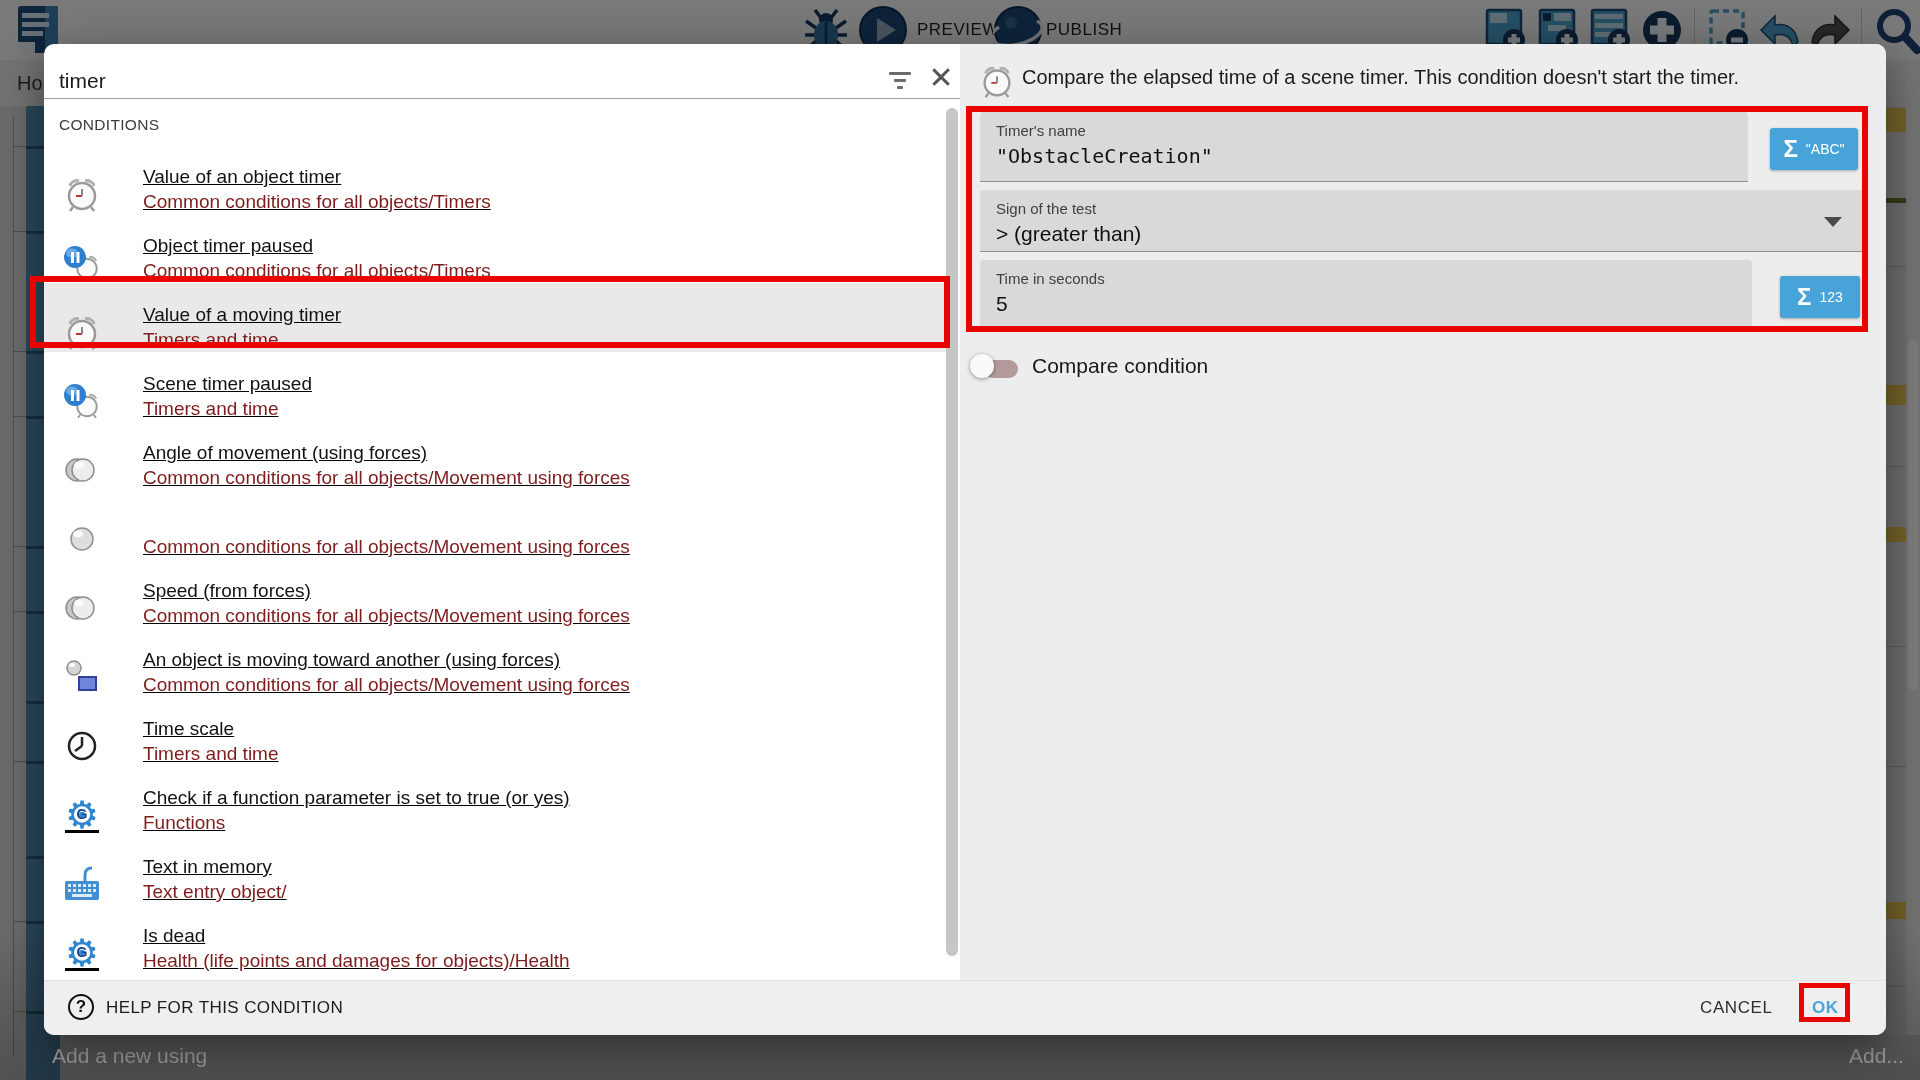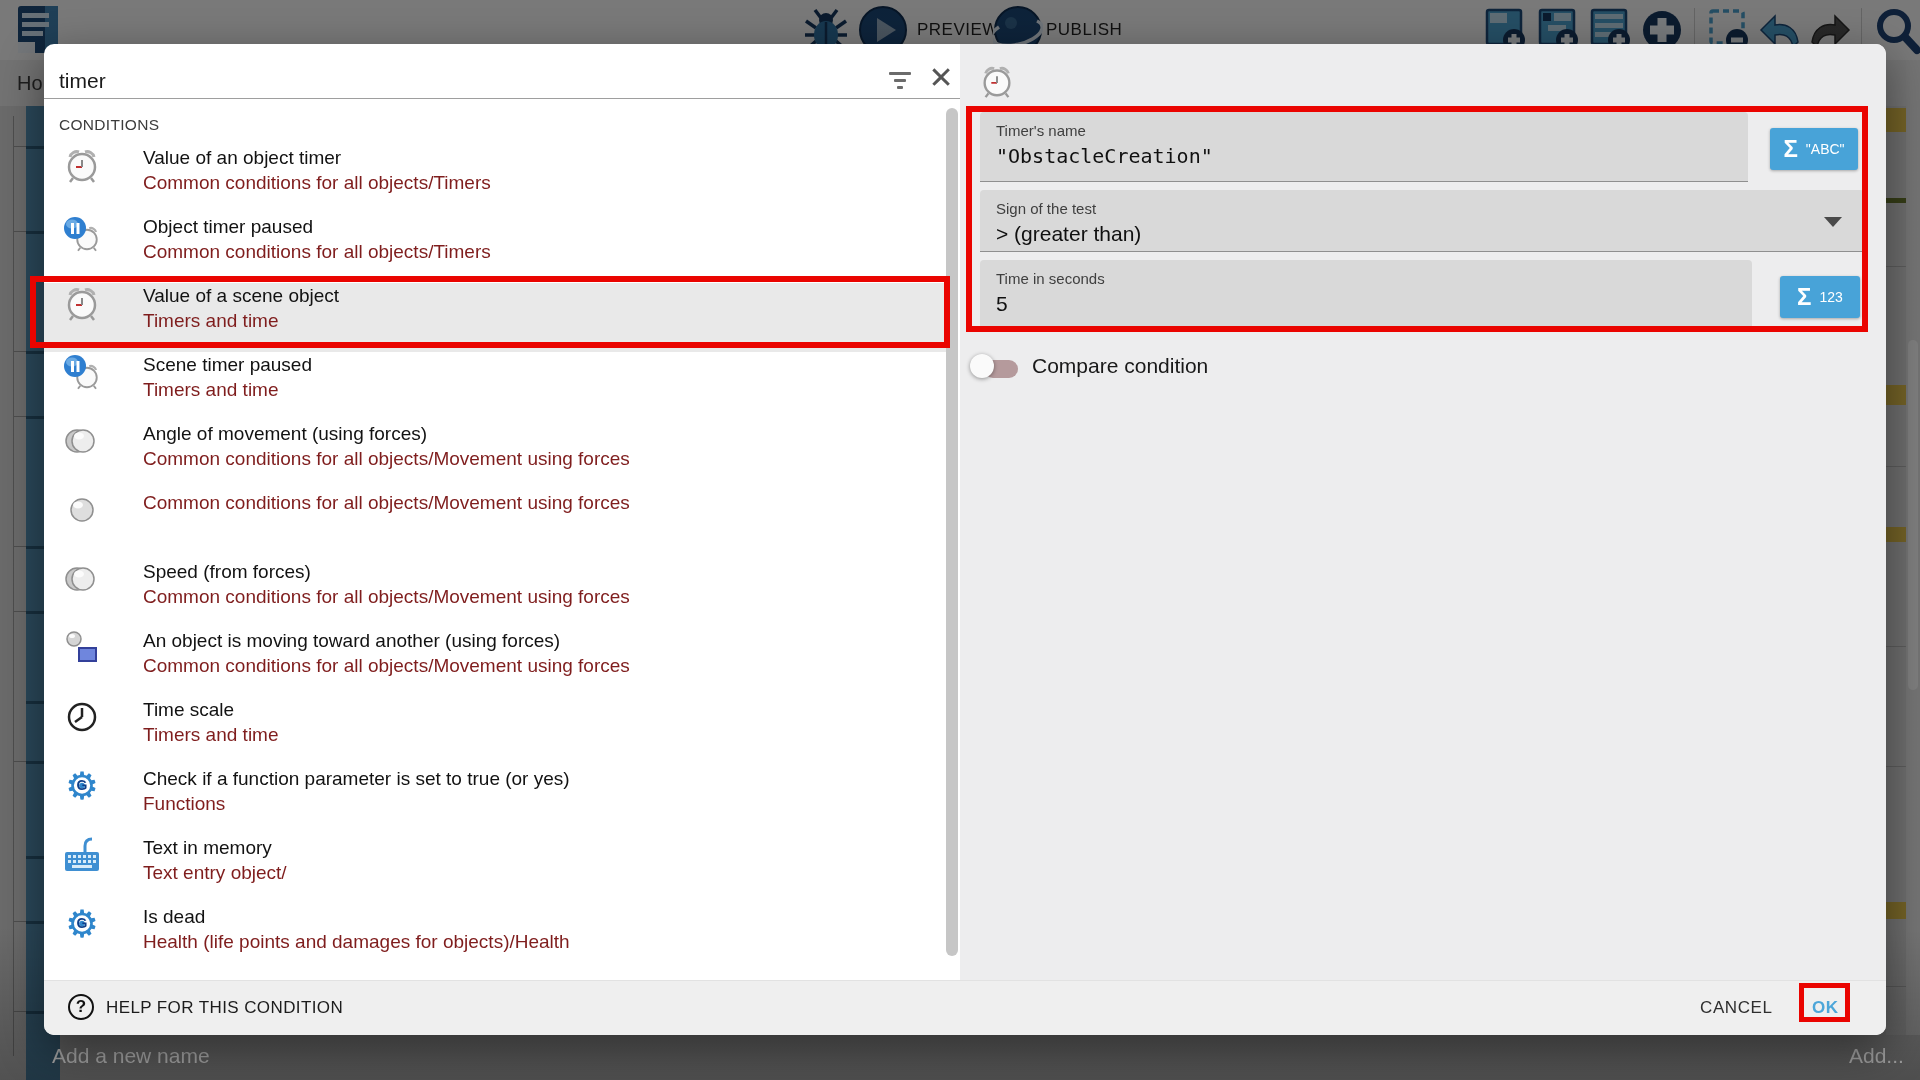--- a/index.html
+++ b/index.html
@@ -44,21 +44,21 @@
   #search-input { position:absolute; left:15px; top:8px; width:800px; height:34px; border:none; outline:none;
     font-size:21px; color:#1a1a1a; background:transparent; font-family:"Liberation Sans",sans-serif; }
   .search-divider { position:absolute; left:0; top:42px; width:916px; height:1px; background:#9e9e9e; }
   .filter-ic { position:absolute; left:843px; top:14px; width:26px; height:22px; cursor:pointer; }
   .filter-ic i { position:absolute; background:#6b6b6b; height:3px; border-radius:1px; }
   .close-ic { position:absolute; left:882px; top:8px; width:30px; height:30px; font-size:30px; line-height:28px;
     color:#555; text-align:center; cursor:pointer; font-weight:300; }
 
   .list-header { position:absolute; left:15px; top:60px; font-size:15.5px; color:#3c3c3c; letter-spacing:.3px; }
   #cond-list { position:absolute; left:0; top:89px; width:902px; }
-  .row { display:flex; align-items:flex-start; height:69px; width:100%; cursor:pointer; }
+  .row { display:flex; align-items:flex-end; height:69px; width:100%; cursor:pointer;text-decoration:underline; }
   .row.sel { background:#e9e9e9; }
   .row .ic { width:40px; margin-left:18px; flex:0 0 40px; display:flex; justify-content:center; }
   .row .txt { margin-left:41px; }
   .row .t { font-size:19px; color:#121212; line-height:25px; }
   .row .s { font-size:19px; color:#7f1d1d; line-height:25px; }
   .pane-scroll { position:absolute; left:902px; top:52px; width:12px; height:848px; background:#c6c6c6; border-radius:6px; }
 
   
   .gear-ic { position:relative; width:40px; height:40px; font-size:38px; line-height:40px; color:#2f86cc; text-align:center; }
   .gear-ic span { position:absolute; left:0; right:0; top:9px; font-size:14px; line-height:20px; color:#0e3f8a; font-weight:bold; }
@@ -227,21 +227,21 @@
     <div class="rs-line" style="top:660px"></div>
     <div class="rs-yellow" style="top:796px;height:17px"></div>
     <div class="rs-line" style="top:880px"></div>
   </div>
   <div class="app-scroll">
       <div class="app-thumb"></div>
     </div>
 </div>
 
 <div id="overlay"></div>
-<div class="under-text" style="left:52px;top:1044px">Add a new name</div>
+<div class="under-text" style="left:52px;top:1044px">Add a new using</div>
 <div class="under-text" style="left:1849px;top:1044px">Add...</div>
 
 <div id="modal">
 
   <div id="left-pane">
     <input id="search-input" value="timer" style="">
     <div class="filter-ic">
       <i style="left:2px;top:2px;width:22px"></i>
       <i style="left:7px;top:9px;width:12px"></i>
       <i style="left:10px;top:16px;width:6px"></i>
@@ -298,21 +298,21 @@
               <circle cx="20" cy="22" r="13" fill="#fafafa" stroke="#9a9a9a" stroke-width="2.5"></circle>
               <path d="M8 12 A7 7 0 0 1 17 7" stroke="#b0b0b0" fill="none" stroke-width="3"></path>
               <path d="M23 7 A7 7 0 0 1 32 12" stroke="#b0b0b0" fill="none" stroke-width="3"></path>
               <line x1="20" y1="22" x2="14" y2="22" stroke="#c03030" stroke-width="2"></line>
               <line x1="20" y1="22" x2="20" y2="15" stroke="#888" stroke-width="2"></line>
               <line x1="11" y1="33" x2="8" y2="37" stroke="#999" stroke-width="2.5"></line>
               <line x1="29" y1="33" x2="32" y2="37" stroke="#999" stroke-width="2.5"></line>
             </svg>
         </span>
         <span class="txt">
-            <div class="t">Value of a scene object</div>
+            <div class="t">Value of a moving timer</div>
         <div class="s">Timers and time</div>
           </span>
       </div>
 
       <div class="row">
         <span class="ic">
           <svg width="40" height="40" viewBox="0 0 40 40">
               <g transform="translate(10,9) scale(.75)">
                 <circle cx="20" cy="22" r="13" fill="#fafafa" stroke="#9a9a9a" stroke-width="2.5"></circle>
                 <path d="M23 7 A7 7 0 0 1 32 12" stroke="#b0b0b0" fill="none" stroke-width="3"></path>
@@ -456,20 +456,21 @@
       <svg width="38" height="42" viewBox="0 0 40 42">
           <circle cx="20" cy="23" r="13" fill="#fafafa" stroke="#9a9a9a" stroke-width="2.5"></circle>
           <path d="M8 13 A7 7 0 0 1 17 8" stroke="#b0b0b0" fill="none" stroke-width="3"></path>
           <path d="M23 8 A7 7 0 0 1 32 13" stroke="#b0b0b0" fill="none" stroke-width="3"></path>
           <line x1="20" y1="23" x2="14" y2="23" stroke="#c03030" stroke-width="2"></line>
           <line x1="20" y1="23" x2="20" y2="16" stroke="#888" stroke-width="2"></line>
           <line x1="11" y1="34" x2="8" y2="38" stroke="#999" stroke-width="2.5"></line>
           <line x1="29" y1="34" x2="32" y2="38" stroke="#999" stroke-width="2.5"></line>
         </svg>
     </span>
+    <div class="desc-text">Compare the elapsed time of a scene timer. This condition doesn't start the timer.</div>
 
     <div class="ffield" style="left:20px;top:68px;width:768px;height:70px">
       <div class="lbl">Timer's name</div>
       <div class="val mono">"ObstacleCreation"</div>
     </div>
     <div class="expr-btn" style="left:810px;top:84px">
       <span class="sig">Σ</span>
       <span class="bl">"ABC"</span>
     </div>
 

